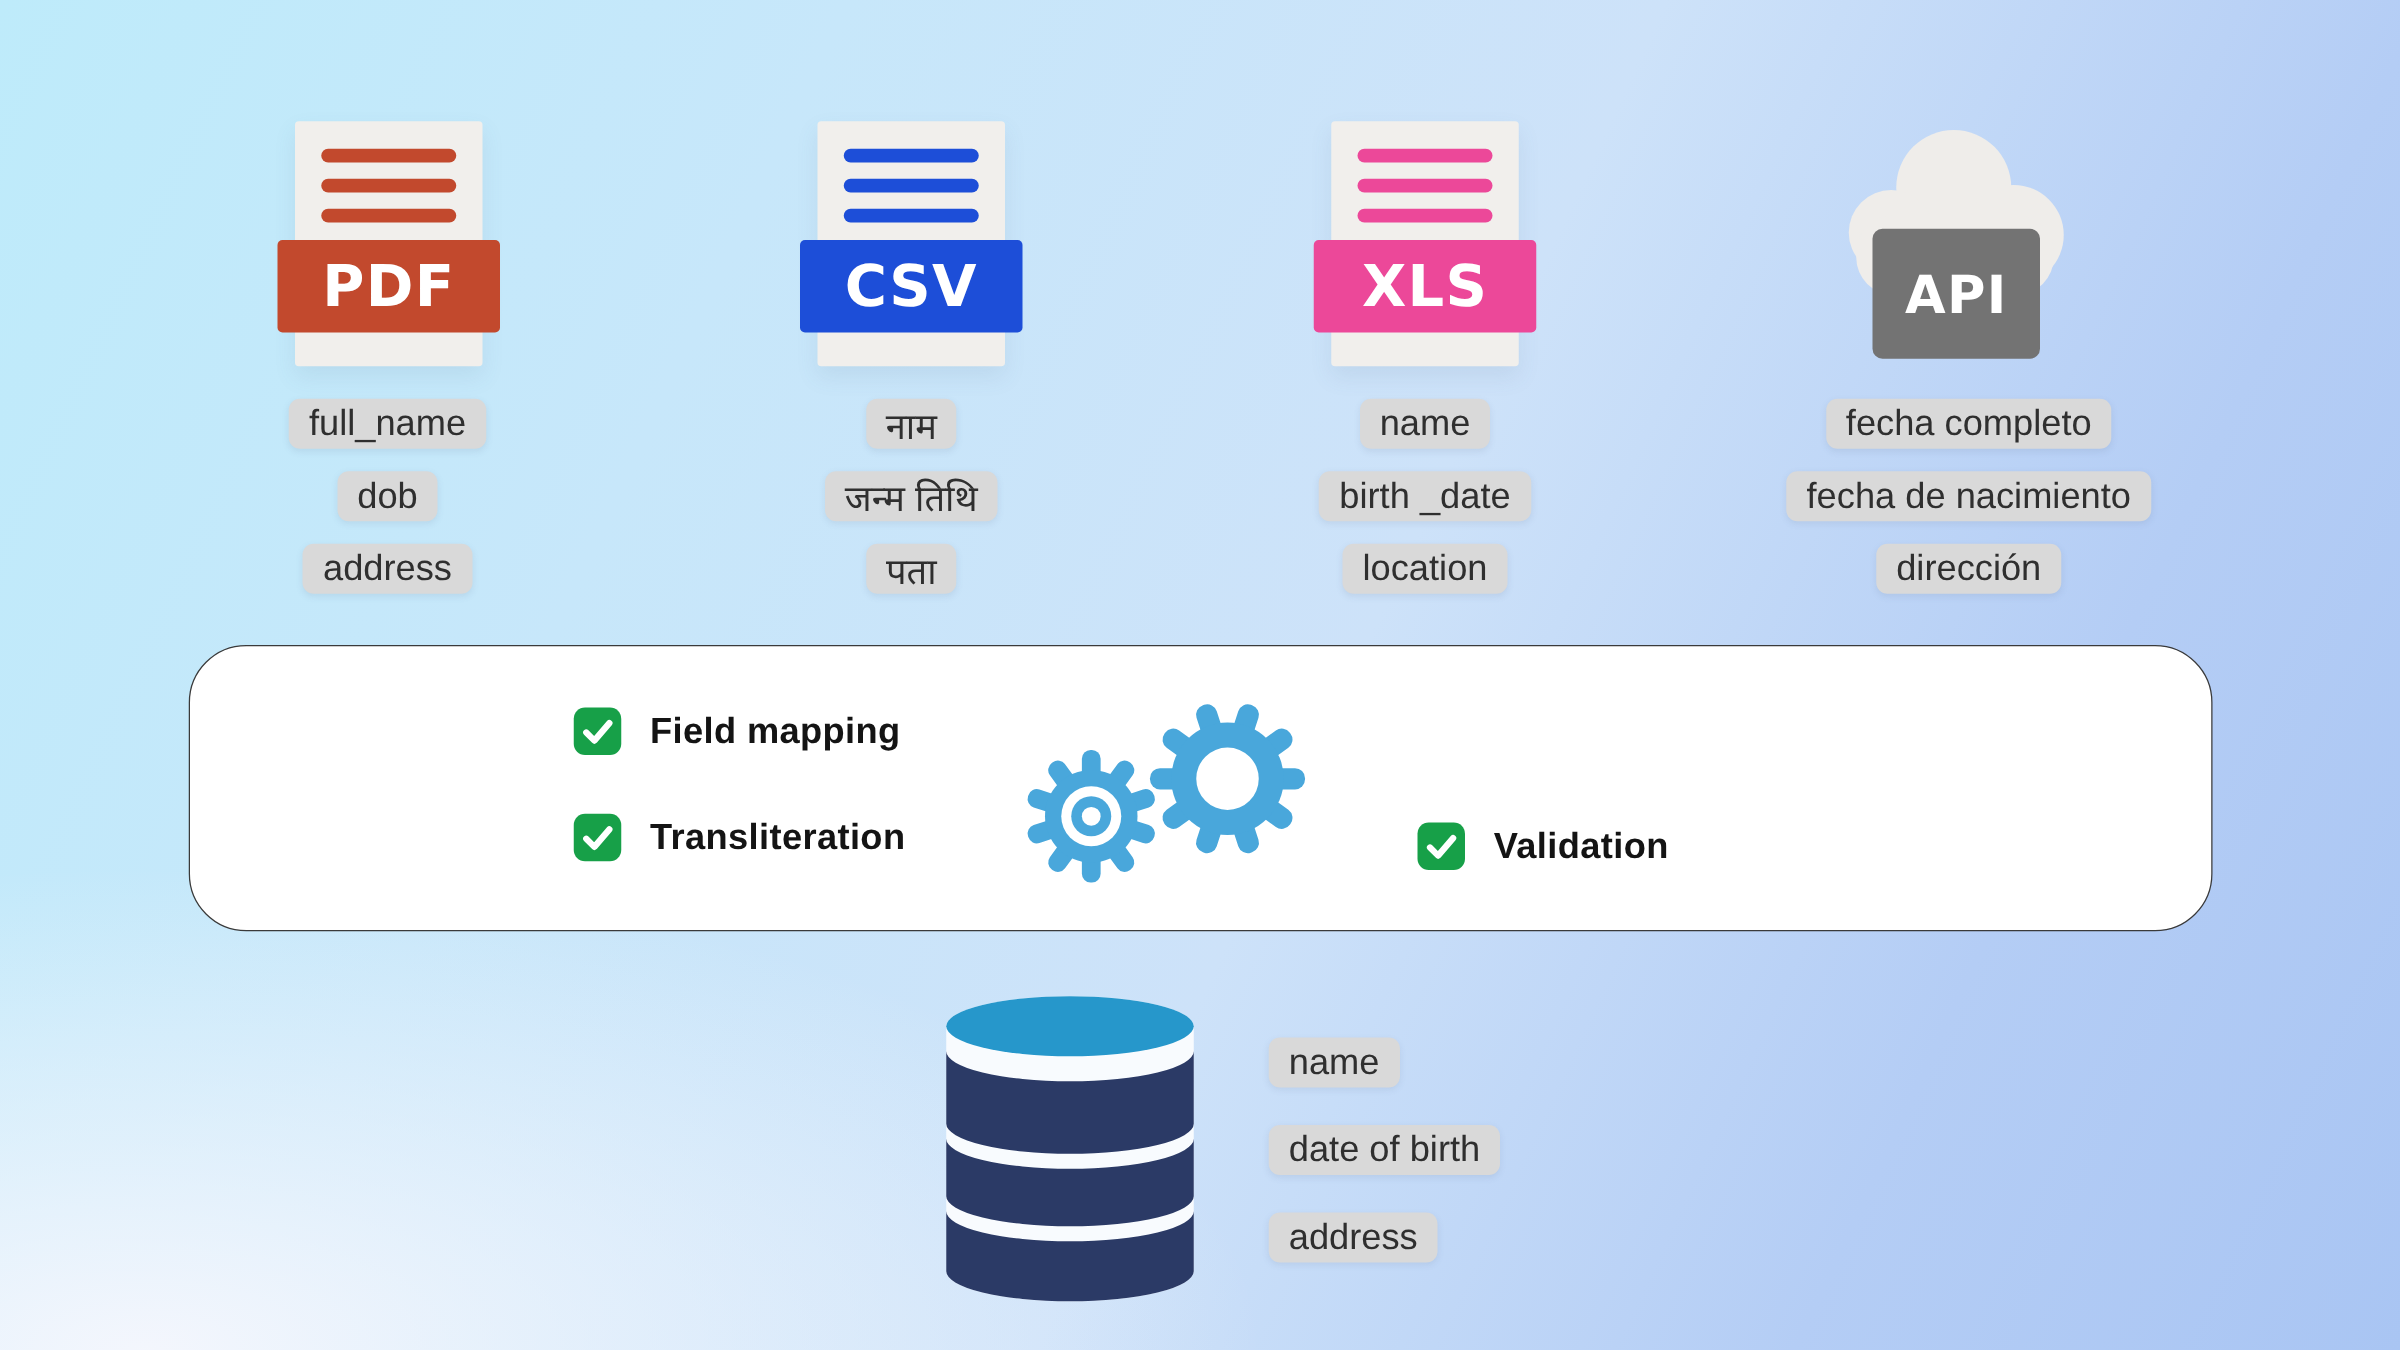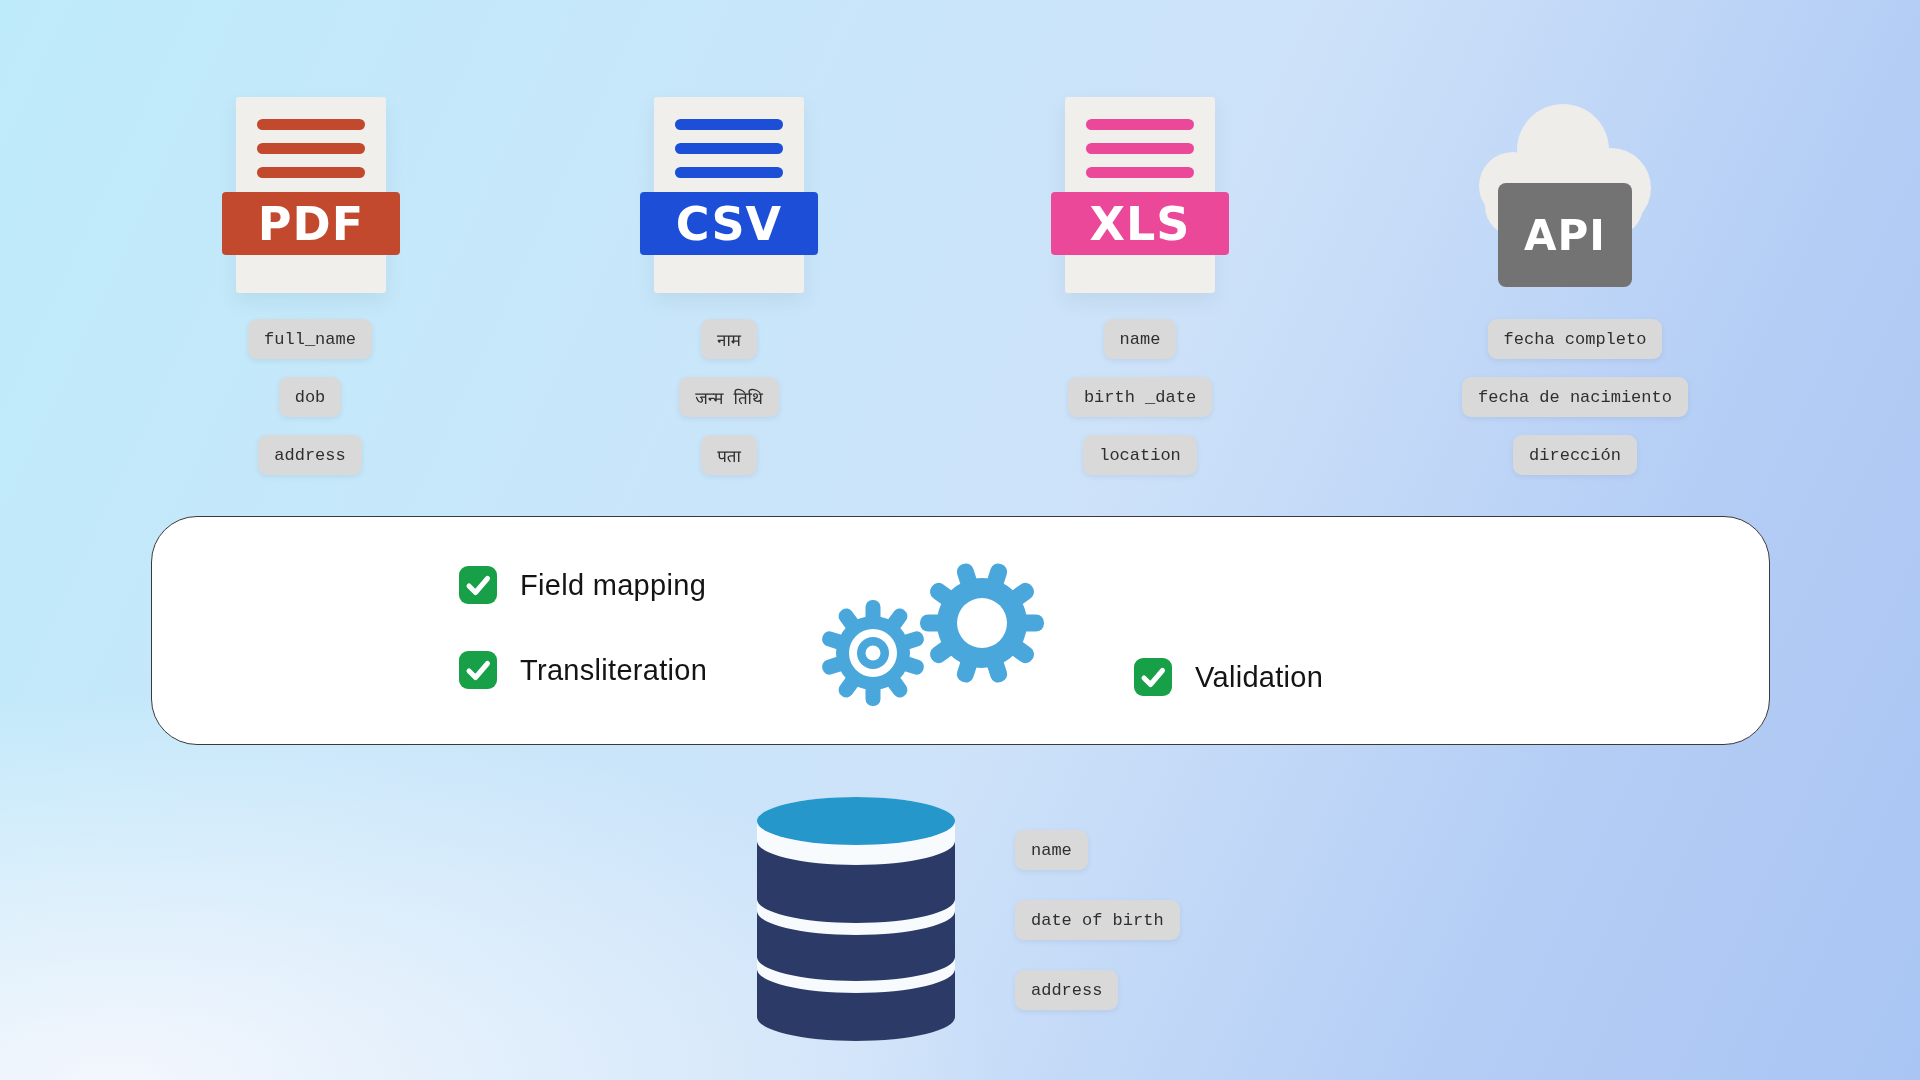--- a/index.html
+++ b/index.html
@@ -10,53 +10,53 @@
     background:
       radial-gradient(85% 65% at 6% 100%, rgba(246,247,253,0.95) 0%, rgba(246,247,253,0) 55%),
       linear-gradient(115deg,#BEEBFA 0%,#C7E7FA 28%,#CDE2F9 55%,#B4CDF5 80%,#A9C5F3 100%);
   }
   
   .doc { position:absolute; width:178px; height:196px; }
   .paper { position:absolute; left:14px; top:0; width:150px; height:196px;
            background:#F1EFEC; border-radius:3px; box-shadow:0 8px 18px rgba(80,110,140,0.10); }
   .line { position:absolute; left:35px; width:108px; height:11px; border-radius:6px; }
   .line.l1 { top:22px; } .line.l2 { top:46px; } .line.l3 { top:70px; }
-  .banner { position:absolute; left:0; top:95px; width:178px; height:63px;
+  .banner { position:absolute; left:0; top:95px; width:178px; height:74px;
             display:flex; align-items:center; justify-content:center;
             color:#fff; font-weight:700; font-size:46px; letter-spacing:1px;
             font-family:"DejaVu Sans","Liberation Sans",sans-serif; border-radius:4px; }
   .pdf .line, .pdf .banner { background:#C2492D; }
   .csv .line, .csv .banner { background:#1d4ed8; }
   .xls .line, .xls .banner { background:#ec4899; }
 
   
   .api-wrap { position:absolute; left:1463px; top:96px; width:200px; height:196px; }
   .api-cloud { position:absolute; left:0; top:0; }
   .api-chip { position:absolute; left:35px; top:87px; width:134px; height:104px;
               background:#737373; border-radius:8px; display:flex; align-items:center; justify-content:center;
               color:#fff; font-weight:700; font-size:42px; letter-spacing:1px;
               font-family:"DejaVu Sans","Liberation Sans",sans-serif; }
 
   
   .fieldcol { position:absolute; top:319px; width:320px; display:flex; flex-direction:column;
               align-items:center; gap:18px; }
   .pill { height:40px; display:flex; align-items:center; padding:0 16px;
-          background:#D9D9D9; border-radius:9px; font-size:17px; color:#2F2F2F;
-          white-space:nowrap; box-shadow:0 2px 5px rgba(90,110,140,0.12);font-family:Liberation Mono, monospace; }
+          background:#D9D9D9; border-radius:9px; font-size:29px; color:#2F2F2F;
+          white-space:nowrap; box-shadow:0 2px 5px rgba(90,110,140,0.12); }
   .col-pdf { left:150px; } .col-csv { left:569px; } .col-xls { left:980px; } .col-api { left:1415px; }
 
   
   .procbox { position:absolute; left:151px; top:516px; width:1619px; height:229px;
              background:#fff; border:1.5px solid #3A3A3A; border-radius:46px; }
   .checkitem { position:absolute; display:flex; align-items:center; gap:23px; }
   .ci-l1 { left:307px; top:49px; } .ci-l2 { left:307px; top:134px; }
   .ci-r1 { left:982px; top:49px; } .ci-r2 { left:982px; top:141px; }
   .checkbox { width:38px; height:38px; background:#17A048; border-radius:9px;
               display:flex; align-items:center; justify-content:center; flex:0 0 auto; }
-  .checklabel { font-size:29px; color:#141414; font-weight:400; letter-spacing:0.3px; }
+  .checklabel { font-size:29px; color:#141414; font-weight:700; letter-spacing:0.3px; }
   .gears { position:absolute; left:664px; top:36px; }
 
   
   .db-svg { position:absolute; left:755px; top:795px; }
   .dbcol { position:absolute; left:1015px; top:830px; width:360px; display:flex;
            flex-direction:column; align-items:flex-start; gap:30px; }
 </style>
 </head>
 <body>
 

